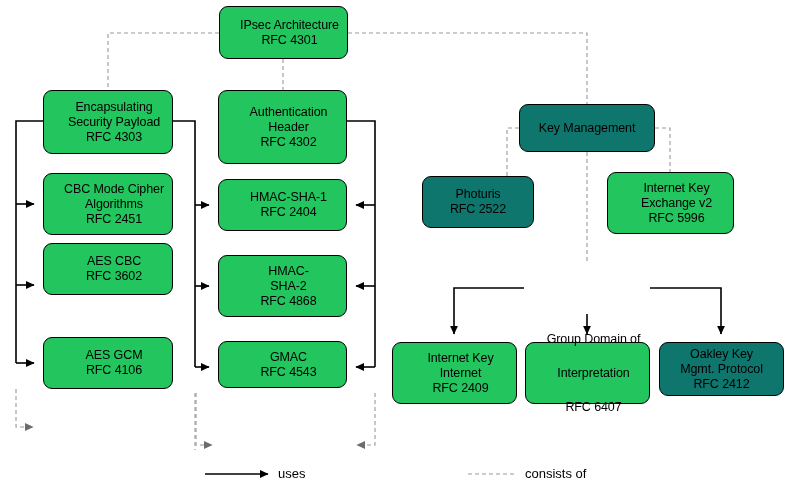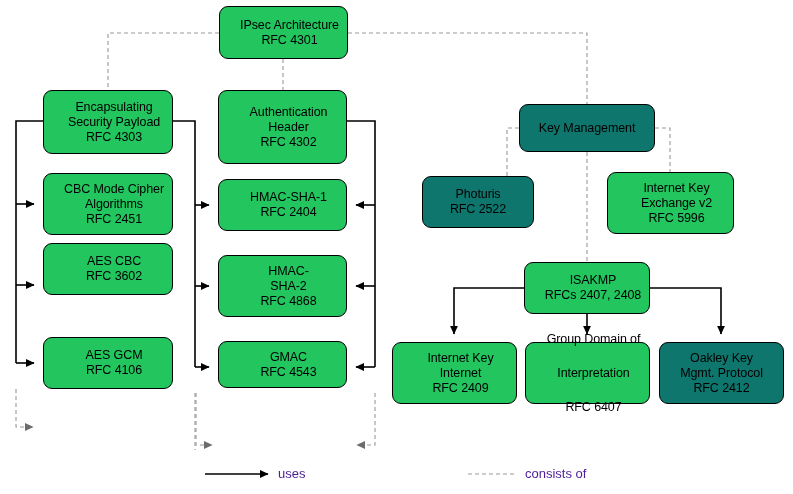--- a/index.html
+++ b/index.html
@@ -21,21 +21,21 @@
     line-height:15px;
     letter-spacing:-0.1px;
     z-index:5;
   }
   .node.blue{background:#22c55e;padding-left:12px;}
   .node.white{background:#0f766e;}
   .node .ln{display:block;white-space:nowrap;}
   .legend-label{
     position:absolute;
     font-size:13px;
-    color:#4c1d95;
+    color:#000000;
     white-space:nowrap;
     z-index:6;
   }
 </style>
 </head>
 <body>
 
 <div id="canvas">
 
   <svg id="edges" viewBox="0 0 793 494" xmlns="http://www.w3.org/2000/svg">
@@ -155,38 +155,34 @@
     <span class="ln">Photuris</span>
     <span class="ln">RFC 2522</span>
   </div>
 
   <div class="node blue" style="left:607px;top:172px;width:127px;height:62px;">
     <span class="ln">Internet Key</span>
     <span class="ln">Exchange v2</span>
     <span class="ln">RFC 5996</span>
   </div>
 
-  <div class="node blue" style="left:524px;top:262px;width:126px;height:52px;">
-    <span class="ln">ISAKMP</span>
-    <span class="ln">RFCs 2407, 2408</span>
-  </div>
 
   <div class="node blue" style="left:392px;top:342px;width:125px;height:62px;">
     <span class="ln">Internet Key</span>
     <span class="ln">Internet</span>
     <span class="ln">RFC 2409</span>
   </div>
 
   <div class="node blue" style="left:525px;top:342px;width:125px;height:62px;gap:19px;">
     <span class="ln">Group Domain of</span>
     <span class="ln">Interpretation</span>
     <span class="ln">RFC 6407</span>
   </div>
 
-  <div class="node white" style="left:659px;top:342px;width:125px;height:62px;">
+  <div class="node white" style="left:659px;top:342px;width:125px;height:54px;">
     <span class="ln">Oakley Key</span>
     <span class="ln">Mgmt. Protocol</span>
     <span class="ln">RFC 2412</span>
   </div>
 
   <span class="legend-label" style="left:278px;top:466px;">uses</span>
   <span class="legend-label" style="left:525px;top:466px;">consists of</span>
 
 </div>
 

